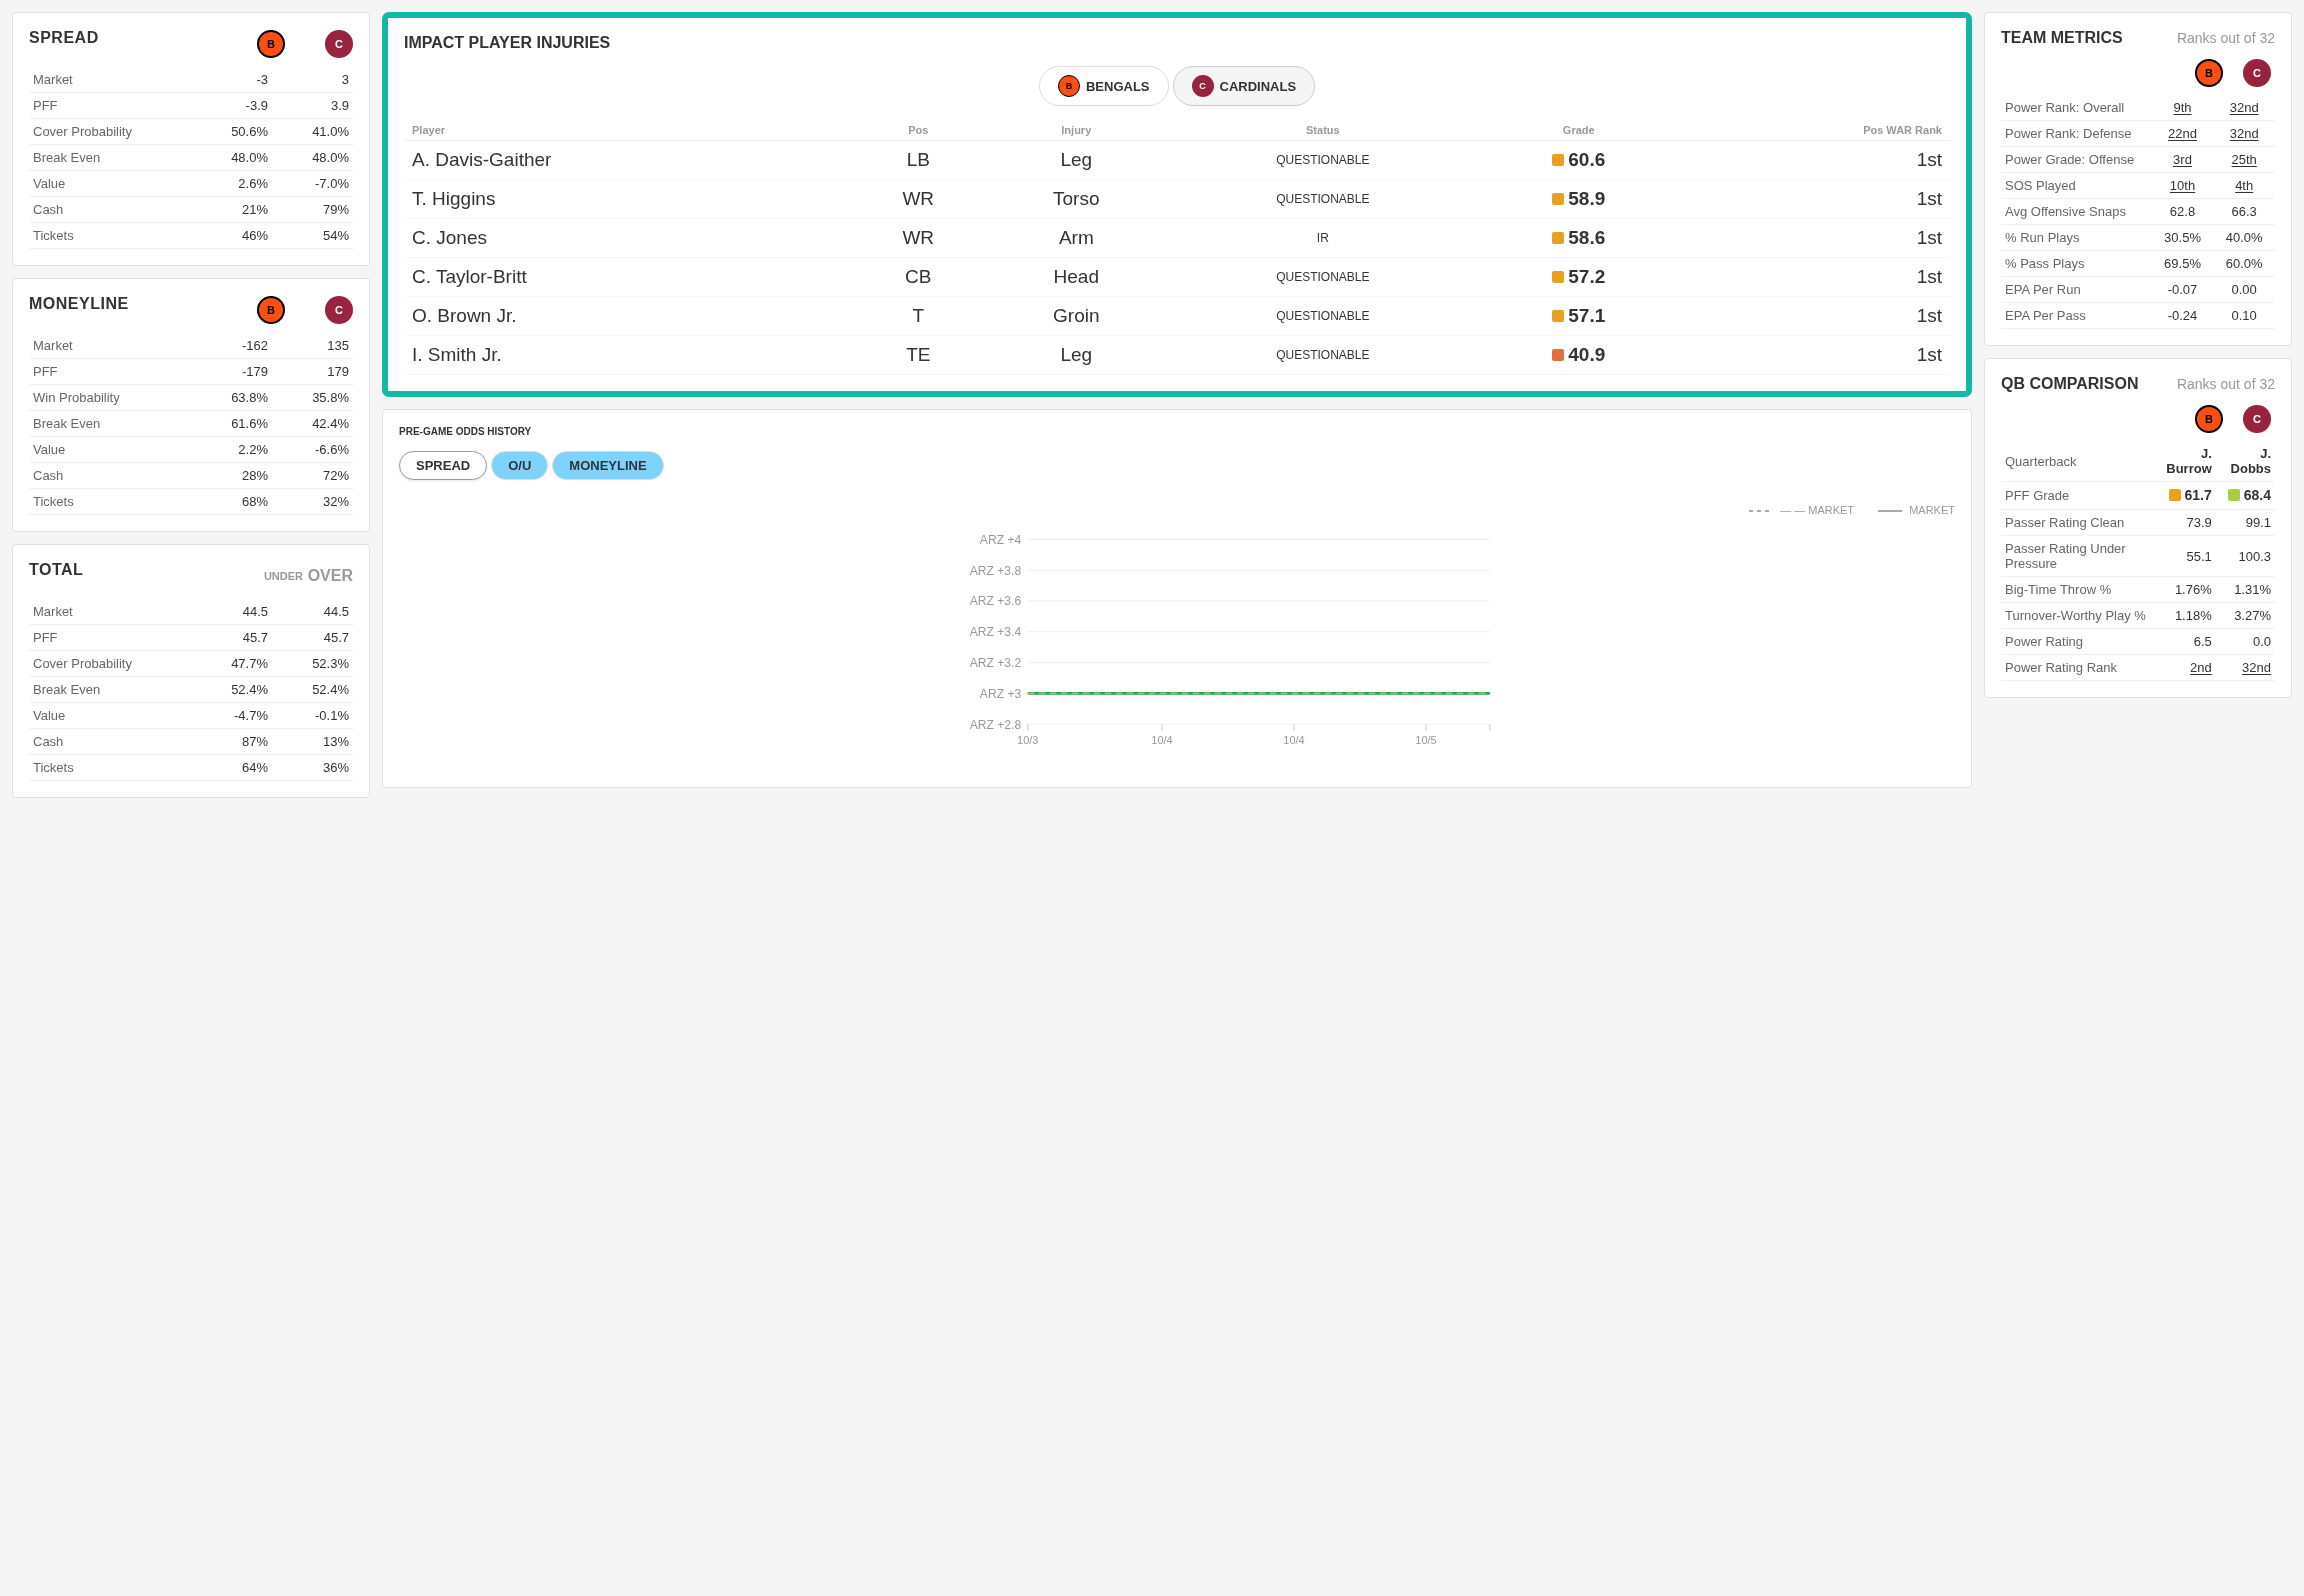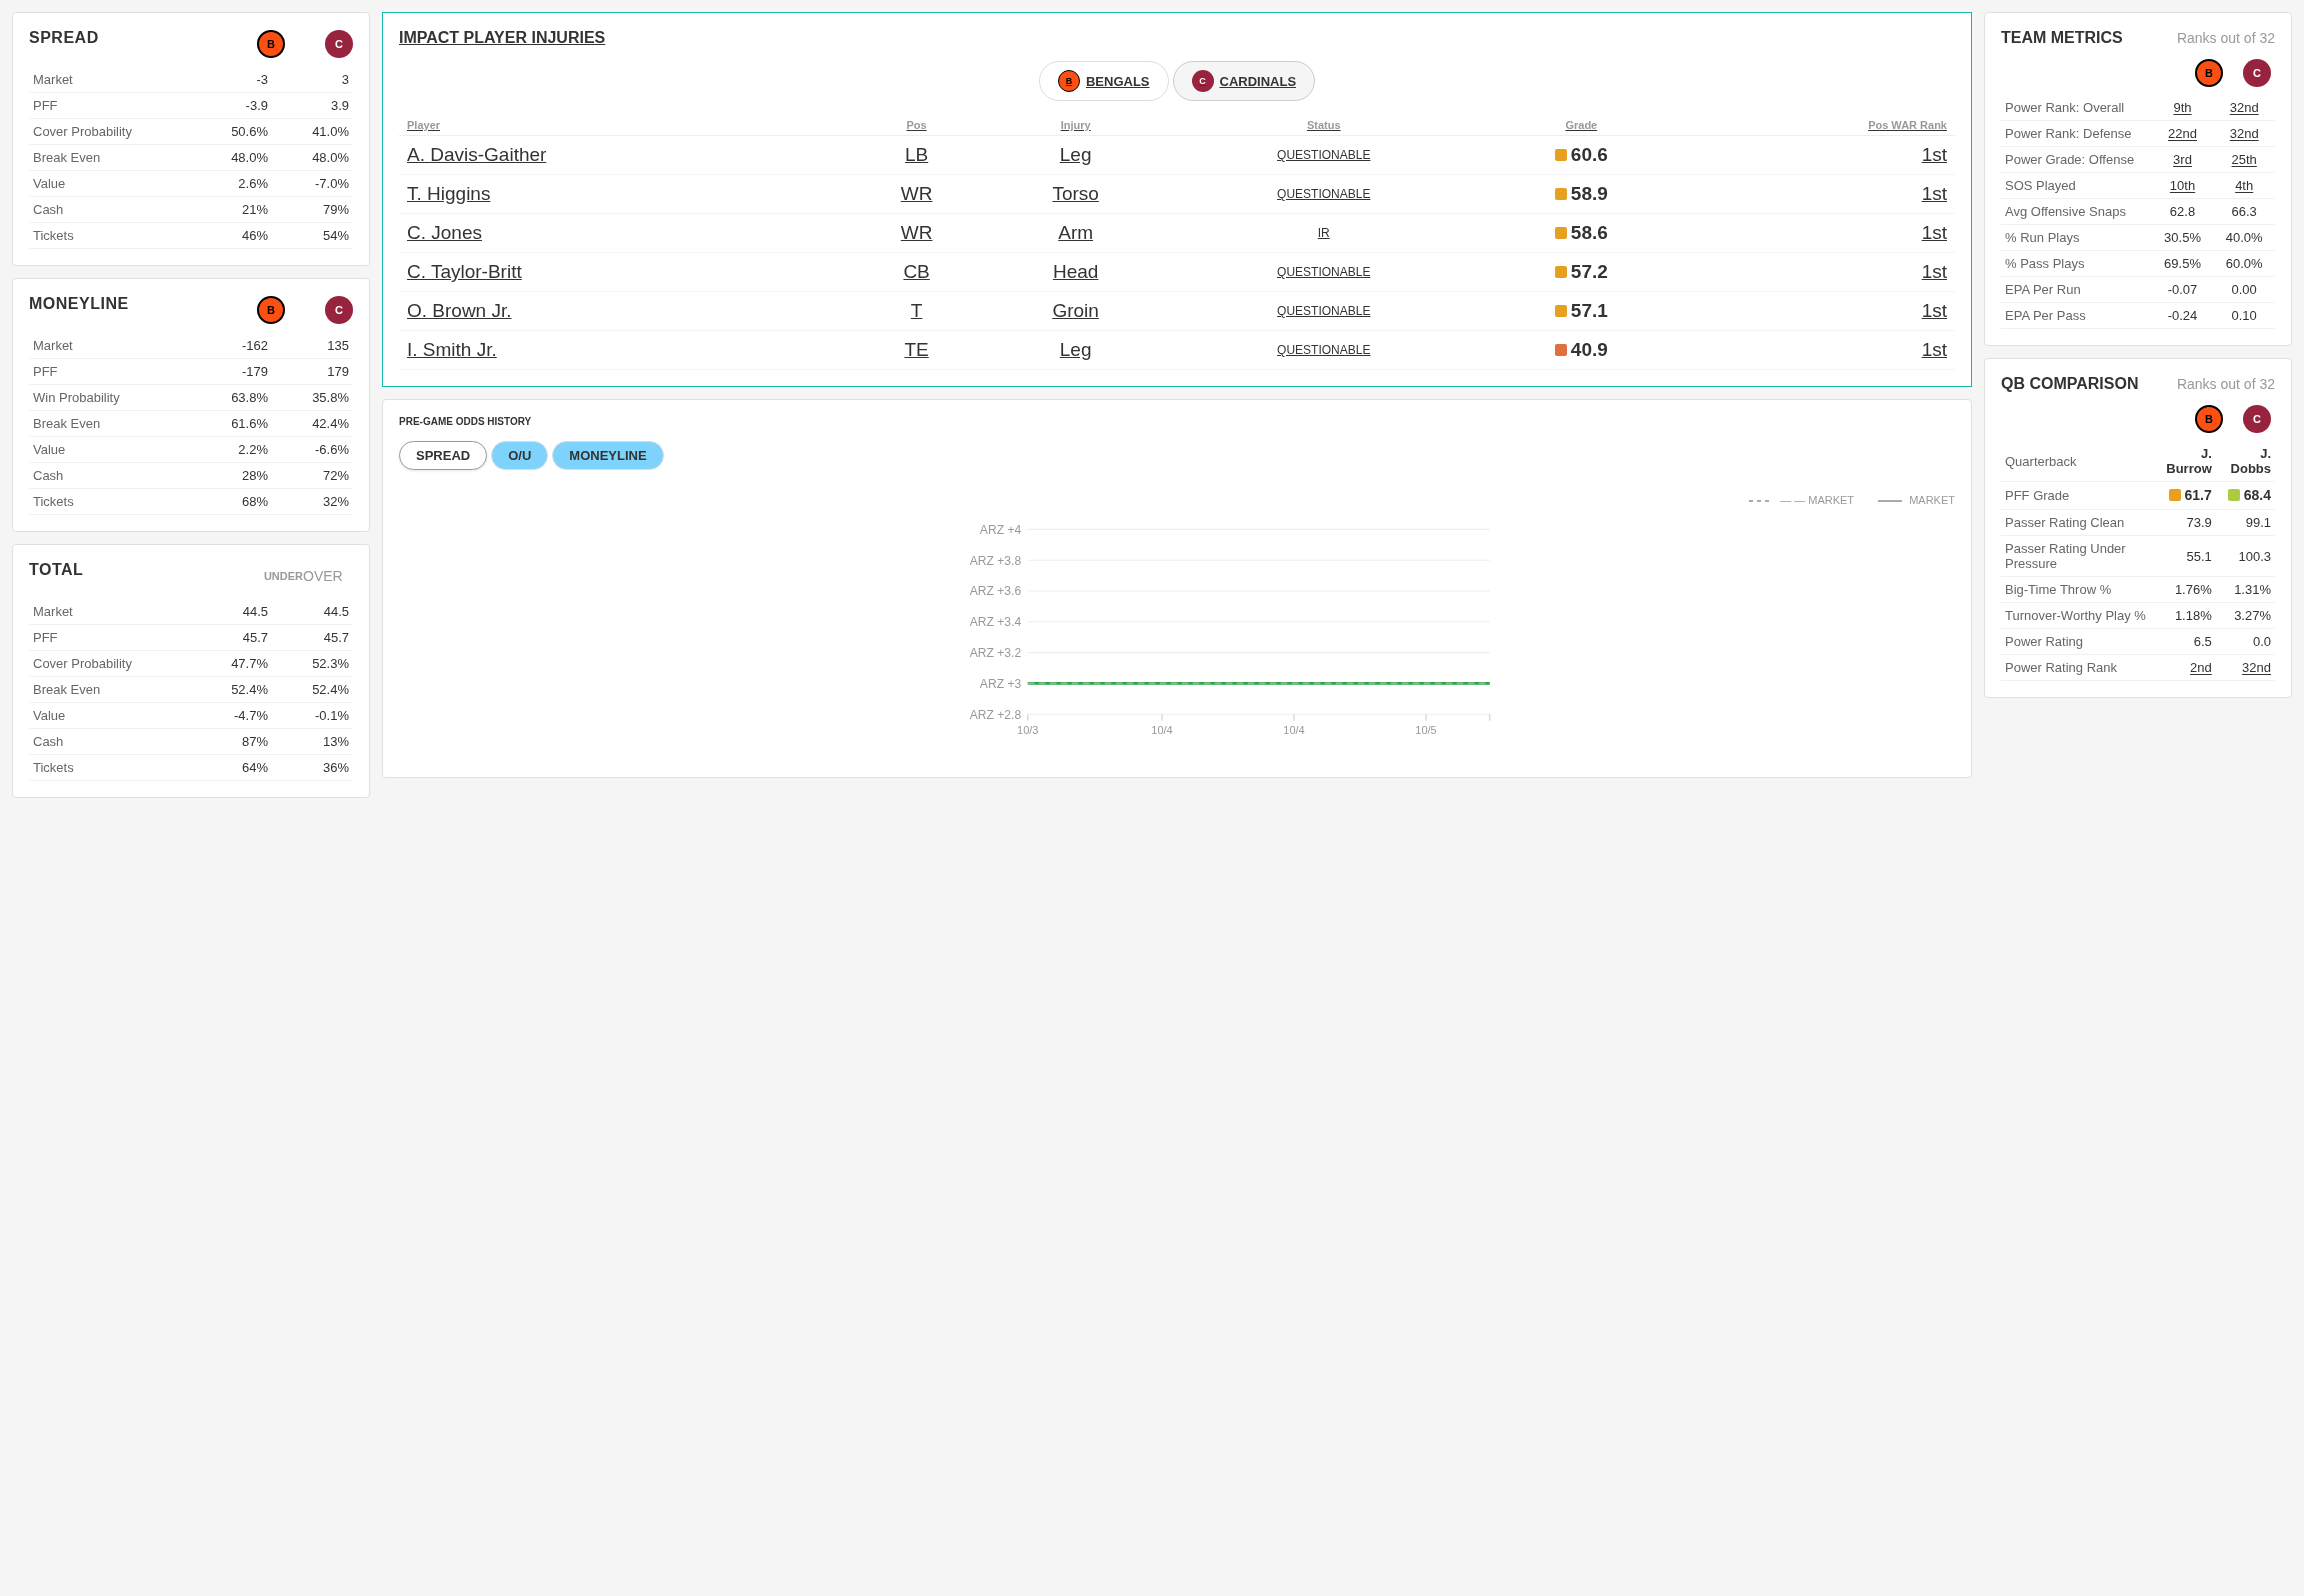--- a/index.html
+++ b/index.html
@@ -60,24 +60,23 @@
       font-weight: 500;
     }
     
     .mid-col {
       display: flex;
       flex-direction: column;
       gap: 12px;
     }
     .injury-card {
       background: #fff;
-      border: 1px solid #14b8a6;
-      border-radius: 0;
+      border: 6px solid #14b8a6;
+      border-radius: 7px;
       padding: 16px;
-      text-decoration: underline;
     }
     .injury-title {
       font-size: 16px;
       font-weight: 700;
       text-transform: uppercase;
       margin-bottom: 14px;
     }
     .team-tabs {
       display: flex;
       gap: 0;
@@ -409,21 +408,21 @@
   </tr>
           </tbody>
       </table>
     </div>
 
     <div class="section-card">
       <div style="display:flex;align-items:center;margin-bottom:8px;">
         <span class="section-title">TOTAL</span>
         <div style="flex:1"></div>
         <span style="font-size:11px;font-weight:700;color:#999;width:70px;text-align:right">UNDER</span>
-        <span style="font-size:14px;font-weight:400;color:#999;width:50px;text-align:left">OVER</span>
+        <span style="font-size:16px;font-weight:700;color:#999;width:50px;text-align:right">OVER</span>
       </div>
       <table class="data-table">
         <tbody id="total-tbody">
             <tr>
     <td>Market</td>
     <td>44.5</td>
     <td>44.5</td>
   </tr>
             <tr>
     <td>PFF</td>

